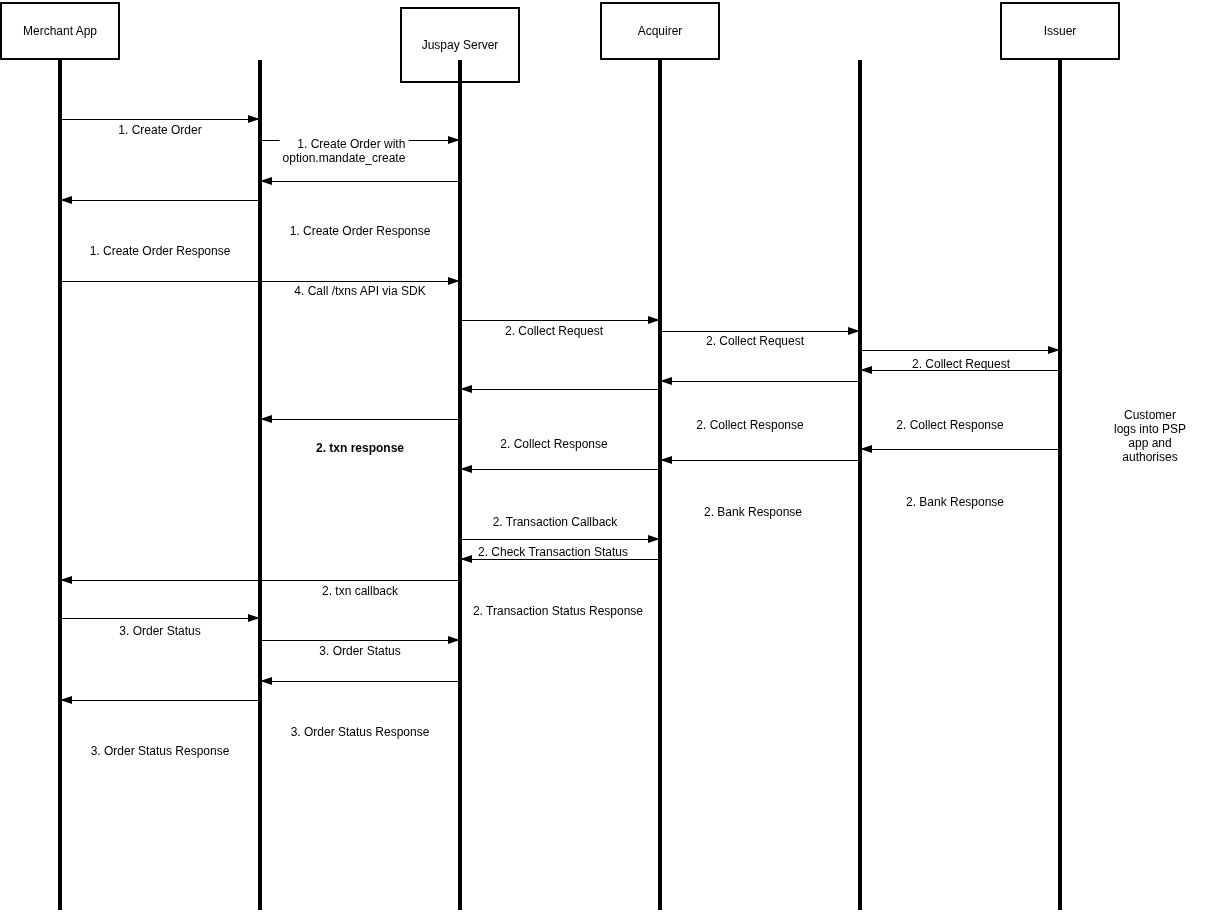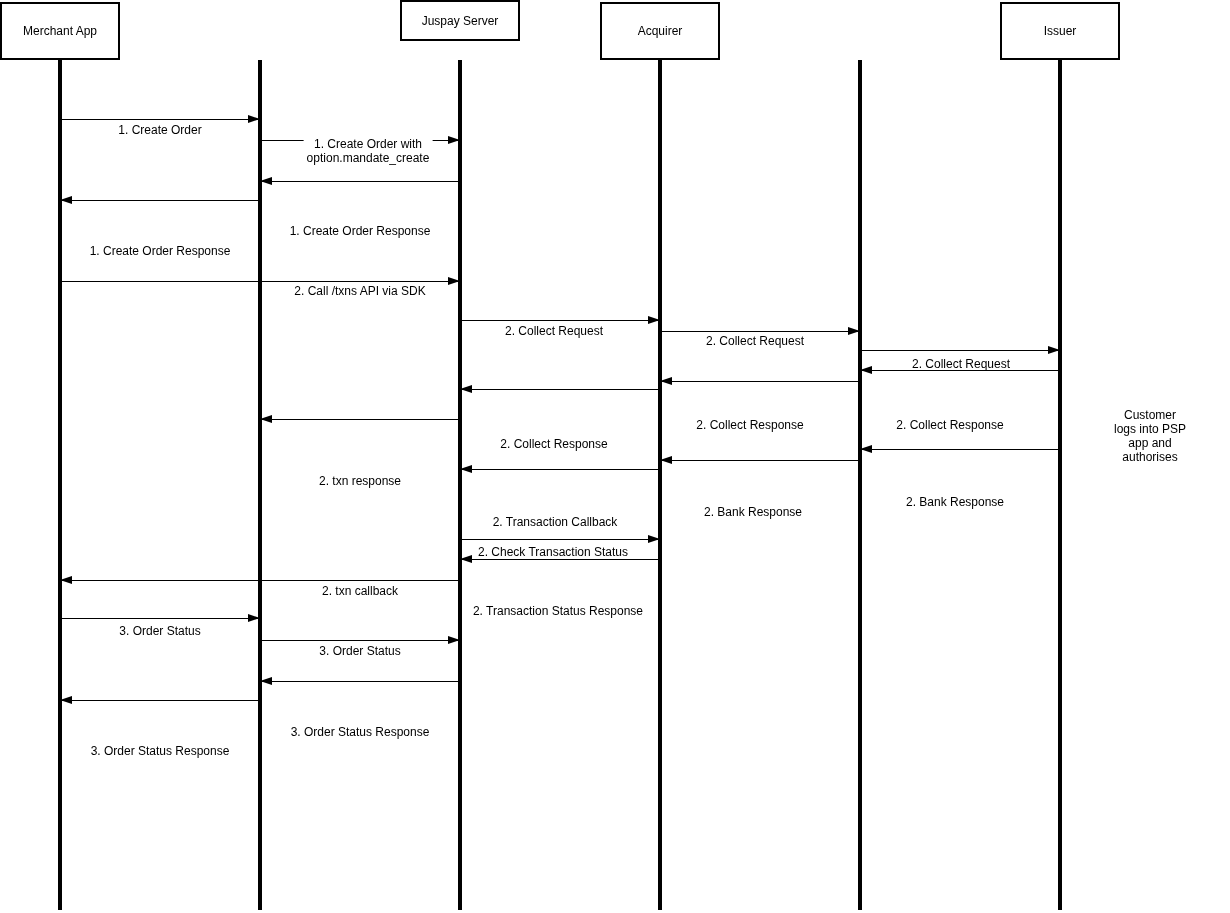--- a/index.html
+++ b/index.html
@@ -80,54 +80,54 @@
 </style>
 </head>
 <body>
 
 <div id="diagram" style="width: 1230px; height: 913px;">
     <div class="actor-box" style="left: 0px; top: 2px; width: 120px; height: 58px;">
       <div class="actor-label">Merchant App</div>
     </div>
     <div class="lifeline" style="left: 58px; top: 60px; width: 4px; height: 850px;"></div>
     <div class="lifeline" style="left: 258px; top: 60px; width: 4px; height: 850px;"></div>
-    <div class="actor-box" style="left: 400px; top: 0; width: 120px; height: 41px;">
+    <div class="actor-box" style="left: 400px; top: 7px; width: 120px; height: 76px;">
       <div class="actor-label">Juspay Server</div>
     </div>
     <div class="lifeline" style="left: 458px; top: 60px; width: 4px; height: 850px;"></div>
     <div class="actor-box" style="left: 600px; top: 2px; width: 120px; height: 58px;">
       <div class="actor-label">Acquirer</div>
     </div>
     <div class="lifeline" style="left: 658px; top: 60px; width: 4px; height: 850px;"></div>
     <div class="lifeline" style="left: 858px; top: 60px; width: 4px; height: 850px;"></div>
     <div class="actor-box" style="left: 1000px; top: 2px; width: 120px; height: 58px;">
       <div class="actor-label">Issuer</div>
     </div>
     <div class="lifeline" style="left: 1058px; top: 60px; width: 4px; height: 850px;"></div>
     <div class="arrow" style="left: 62px; top: 119px; width: 196px;">
       <div class="head right"></div>
     </div>
     <div class="msg-label" style="left: 160px; top: 93px;">1. Create Order</div>
     <div class="arrow" style="left: 262px; top: 140px; width: 196px;">
       <div class="head right"></div>
     </div>
-    <div class="msg-label" style="left: 368px; top: 107px;">1. Create Order with
+    <div class="msg-label" style="left: 344px; top: 107px; text-align: right;">1. Create Order with
 option.mandate_create</div>
     <div class="arrow" style="left: 262px; top: 181px; width: 196px;">
       <div class="head left"></div>
     </div>
     <div class="msg-label" style="left: 360px; top: 194px;">1. Create Order Response</div>
     <div class="arrow" style="left: 62px; top: 200px; width: 196px;">
       <div class="head left"></div>
     </div>
     <div class="msg-label" style="left: 160px; top: 214px;">1. Create Order Response</div>
     <div class="arrow" style="left: 62px; top: 281px; width: 396px;">
       <div class="head right"></div>
     </div>
-    <div class="msg-label" style="left: 360px; top: 254px;">2. Call /txns API via SDK</div>
+    <div class="msg-label" style="left: 360px; top: 254px;">4. Call /txns API via SDK</div>
     <div class="arrow" style="left: 462px; top: 320px; width: 196px;">
       <div class="head right"></div>
     </div>
     <div class="msg-label" style="left: 554px; top: 294px;">2. Collect Request</div>
     <div class="arrow" style="left: 662px; top: 331px; width: 196px;">
       <div class="head right"></div>
     </div>
     <div class="msg-label" style="left: 755px; top: 304px;">2. Collect Request</div>
     <div class="arrow" style="left: 862px; top: 350px; width: 196px;">
       <div class="head right"></div>
@@ -141,21 +141,21 @@
       <div class="head left"></div>
     </div>
     <div class="msg-label" style="left: 750px; top: 388px;">2. Collect Response</div>
     <div class="arrow" style="left: 462px; top: 389px; width: 196px;">
       <div class="head left"></div>
     </div>
     <div class="msg-label" style="left: 554px; top: 407px;">2. Collect Response</div>
     <div class="arrow" style="left: 262px; top: 419px; width: 196px;">
       <div class="head left"></div>
     </div>
-    <div class="msg-label" style="left: 360px; top: 444px;">2. txn response</div>
+    <div class="msg-label" style="left: 360px; top: 411px; font-weight: bold;">2. txn response</div>
     <div class="arrow" style="left: 862px; top: 449px; width: 196px;">
       <div class="head left"></div>
     </div>
     <div class="msg-label" style="left: 955px; top: 465px;">2. Bank Response</div>
     <div class="arrow" style="left: 662px; top: 460px; width: 196px;">
       <div class="head left"></div>
     </div>
     <div class="msg-label" style="left: 753px; top: 475px;">2. Bank Response</div>
     <div class="arrow" style="left: 462px; top: 469px; width: 196px;">
       <div class="head left"></div>

